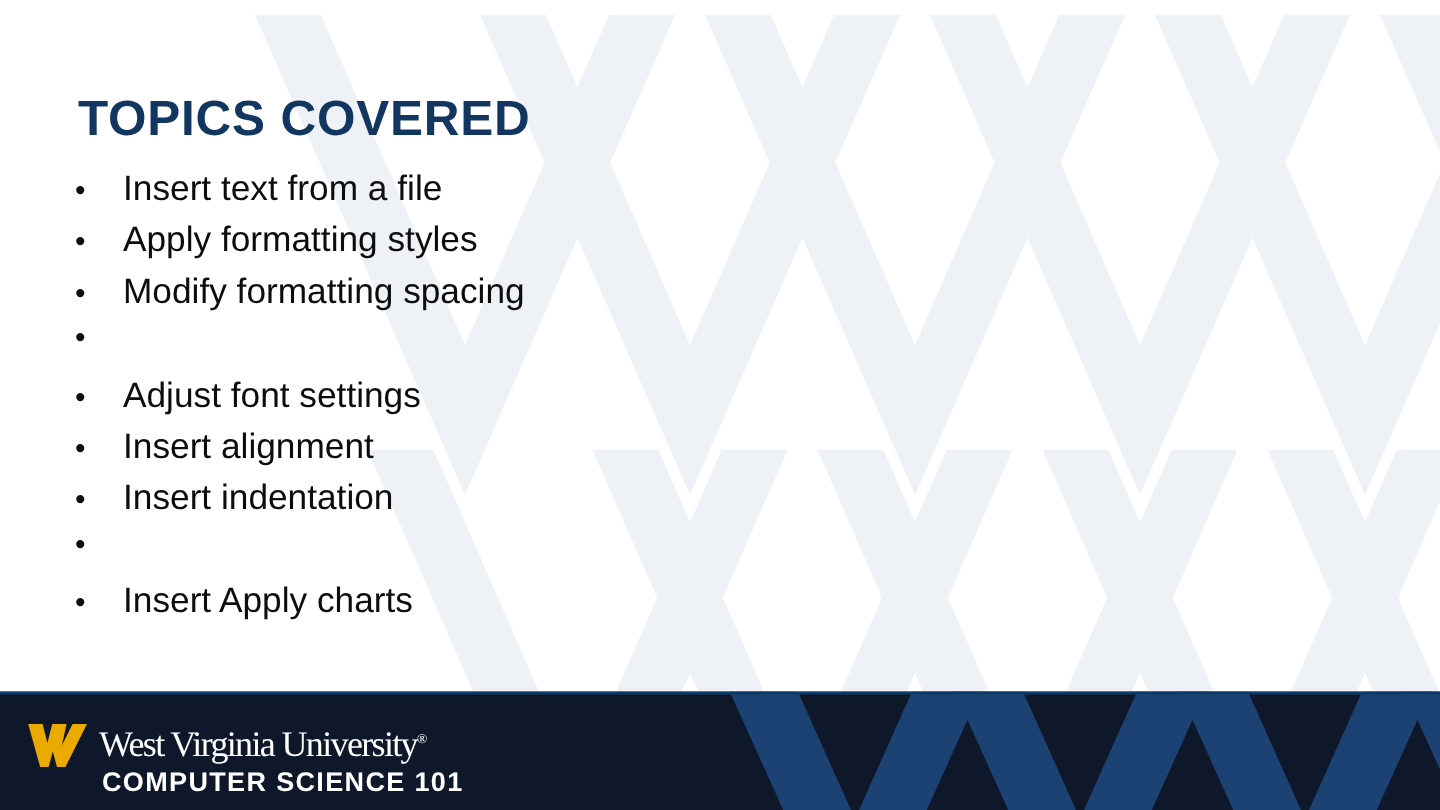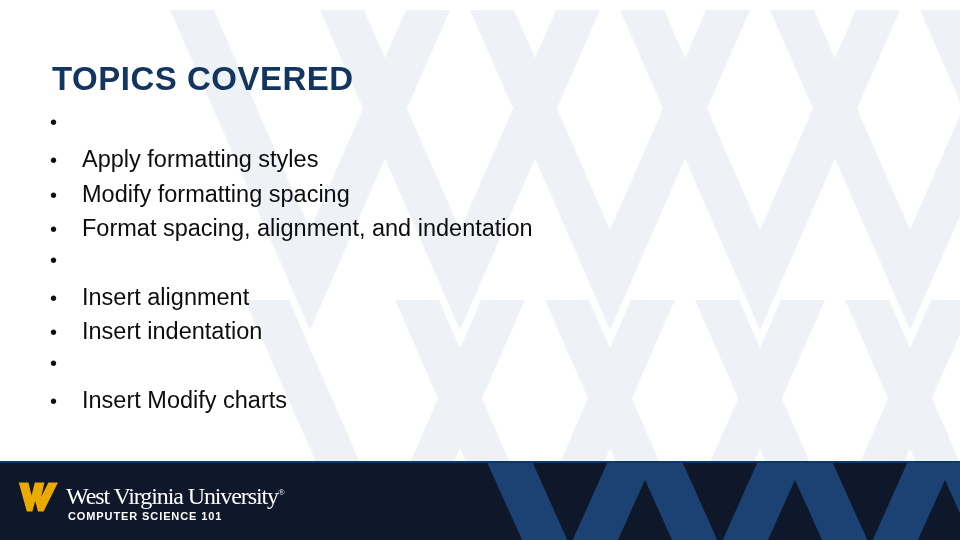--- a/index.html
+++ b/index.html
@@ -129,21 +129,21 @@
   }
   .logo-reg {
     font-size: 9px;
     vertical-align: super;
     letter-spacing: 0;
   }
   .logo-subline {
     display: block;
     color: #ffffff;
     font-family: "Liberation Sans", sans-serif;
-    font-size: 11px;
+    font-size: 18px;
     font-weight: bold;
     letter-spacing: 0.9px;
     margin-top: 1px;
     margin-left: 2px;
     white-space: nowrap;
   }
 
   
   .page-number {
     position: absolute;
@@ -183,50 +183,51 @@
       <use href="#chev" transform="translate(995,620)"></use>
       <use href="#chev" transform="translate(245,620)"></use>
     </g>
   </svg>
 
   <h1 class="title">TOPICS COVERED</h1>
 
   <ul class="bullet-list">
     <li class="bullet-item">
       <span class="bullet-marker">•</span>
+      <span class="bullet-text">Insert text from a file</span>
     </li>
     <li class="bullet-item">
       <span class="bullet-marker">•</span>
       <span class="bullet-text">Apply formatting styles</span>
     </li>
     <li class="bullet-item">
       <span class="bullet-marker">•</span>
       <span class="bullet-text">Modify formatting spacing</span>
     </li>
     <li class="bullet-item">
       <span class="bullet-marker">•</span>
-      <span class="bullet-text">Format spacing, alignment, and indentation</span>
-    </li>
-    <li class="bullet-item">
-      <span class="bullet-marker">•</span>
+    </li>
+    <li class="bullet-item">
+      <span class="bullet-marker">•</span>
+      <span class="bullet-text">Adjust font settings</span>
     </li>
     <li class="bullet-item">
       <span class="bullet-marker">•</span>
       <span class="bullet-text">Insert alignment</span>
     </li>
     <li class="bullet-item">
       <span class="bullet-marker">•</span>
       <span class="bullet-text">Insert indentation</span>
     </li>
     <li class="bullet-item">
       <span class="bullet-marker">•</span>
     </li>
     <li class="bullet-item">
       <span class="bullet-marker">•</span>
-      <span class="bullet-text">Insert Modify charts</span>
+      <span class="bullet-text">Insert Apply charts</span>
     </li>
   </ul>
 
   <div class="footer-bar">
 
     <svg class="footer-watermark" viewBox="0 0 960 79" preserveAspectRatio="none" aria-hidden="true">
       <defs>
         <g id="fchev">
           <path d="M0,-300 L46,-300 L140,-90 L234,-300 L280,-300 L140,10 Z"></path>
         </g>

